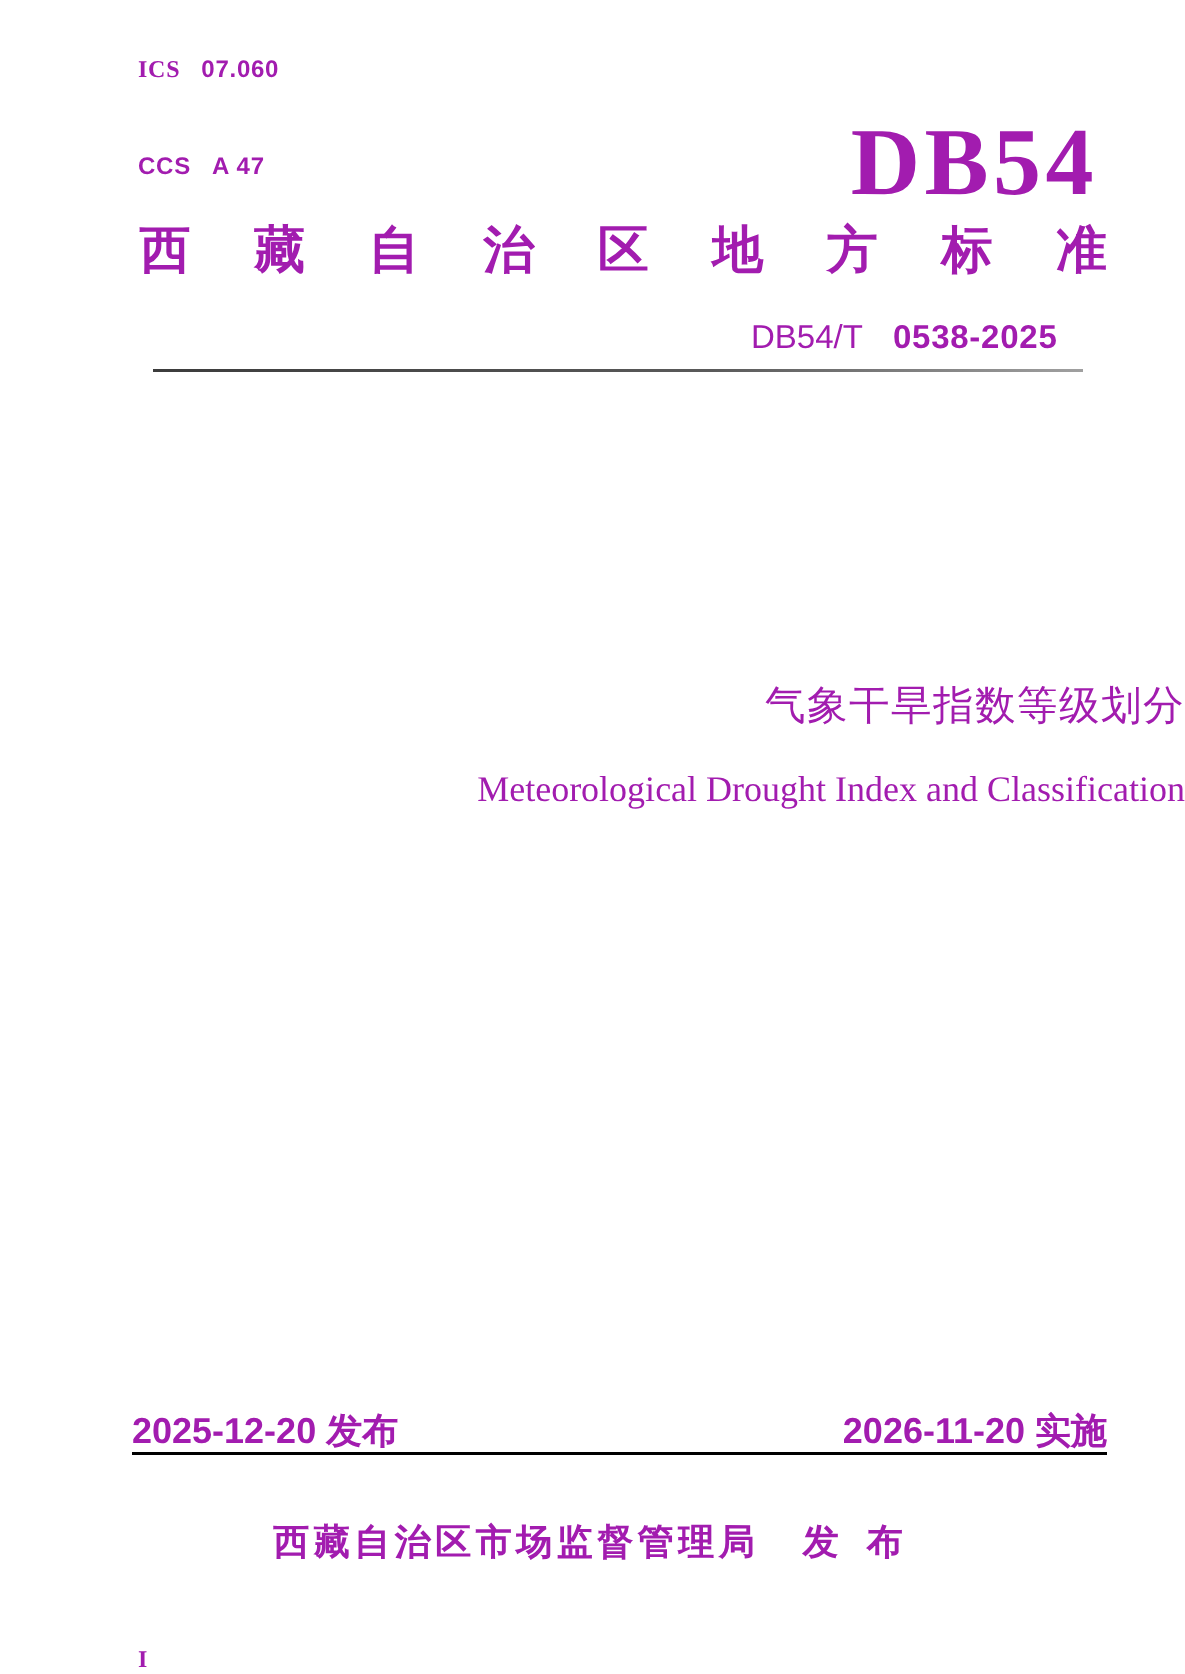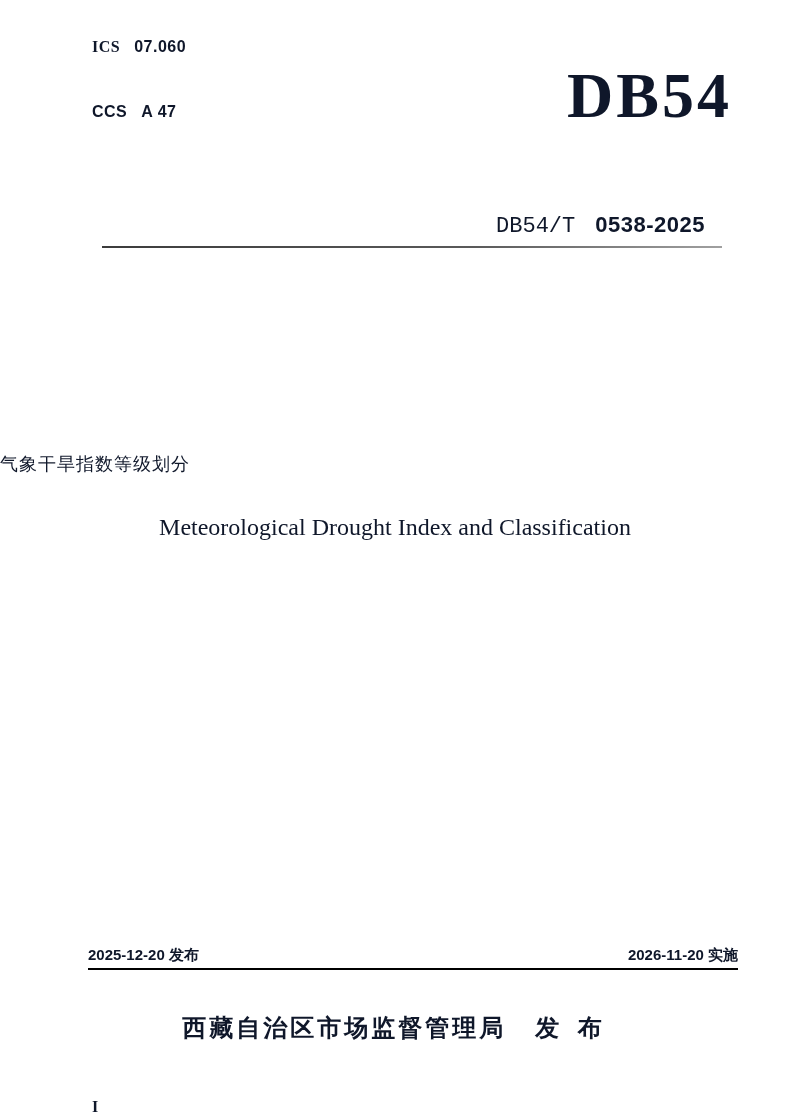--- a/index.html
+++ b/index.html
@@ -6,21 +6,21 @@
     margin: 0;
     padding: 0;
     background: #ffffff;
   }
   .page {
     position: relative;
     width: 790px;
     height: 1116px;
     background: #ffffff;
     overflow: hidden;
-    color: #0f172a;
+    color: #a21caf;
     font-family: "Liberation Serif", "DejaVu Serif", serif;
   }
 
   
   .meta-row {
     position: absolute;
     left: 92px;
     font-size: 16px;
     font-weight: 700;
     letter-spacing: 0.5px;
@@ -28,21 +28,21 @@
   }
   .meta-row.ics { top: 38px; }
   .meta-row.ccs { top: 59px; margin-top: 44px; }
   .meta-label { font-family: "Liberation Serif", "DejaVu Serif", serif; }
   .meta-row .meta-value { margin-left: 14px; font-family: "Liberation Sans", "DejaVu Sans", sans-serif; }
   .meta-row.ccs .meta-label { font-family: "Liberation Sans", "DejaVu Sans", sans-serif; }
 
   
   .logo {
     position: absolute;
-    top: 64px;
+    top: 76px;
     right: 58px;
     font-family: "Liberation Serif", "DejaVu Serif", serif;
     font-weight: 700;
     font-size: 64px;
     line-height: 64px;
     letter-spacing: 3px;
     white-space: nowrap;
   }
 
   
@@ -62,21 +62,21 @@
 
   
   .doc-code {
     position: absolute;
     top: 212px;
     right: 85px;
     font-size: 22px;
     line-height: 26px;
     white-space: nowrap;
   }
-  .doc-code .code-prefix { font-family: Liberation Mono, monospace; }
+  .doc-code .code-prefix { font-family: Liberation Sans, sans-serif; }
   .doc-code .code-number {
     font-family: "Liberation Sans", "DejaVu Sans", sans-serif;
     font-weight: 600;
     margin-left: 20px;
     letter-spacing: 0.5px;
   }
 
   .top-rule {
     position: absolute;
     left: 102px;
@@ -85,47 +85,47 @@
     height: 2px;
     background: linear-gradient(to right, #3c3c3c 0%, #5a5a5a 60%, #a0a0a0 100%);
   }
 
   
   .title-zh {
     position: absolute;
     left: 0;
     top: 452px;
     width: 790px;
-    text-align: left;
+    text-align: right;
     font-family: "Liberation Serif", "DejaVu Serif", serif;
-    font-size: 18px;
+    font-size: 27px;
     letter-spacing: 1px;
   }
   .title-en {
     position: absolute;
     left: 0;
     top: 514px;
     width: 790px;
-    text-align: center;
+    text-align: right;
     font-family: "Liberation Serif", "DejaVu Serif", serif;
     font-size: 24px;
   }
 
   
   .date-row {
     position: absolute;
     left: 88px;
     right: 52px;
     top: 944px;
     display: flex;
     justify-content: space-between;
     align-items: flex-end;
     font-family: "Liberation Sans", "DejaVu Sans", sans-serif;
     font-weight: 700;
-    font-size: 15px;
+    font-size: 24px;
     line-height: 21px;
     padding-bottom: 3px;
     border-bottom: 2px solid #000000;
     white-space: nowrap;
   }
 
   
   .publisher-row {
     position: absolute;
     left: 0;
@@ -158,20 +158,21 @@
   <div class="meta-row ics">
     <span class="meta-label">ICS</span><span class="meta-value">07.060</span>
   </div>
 
   <div class="meta-row ccs">
     <span class="meta-label">CCS</span><span class="meta-value">A 47</span>
   </div>
 
   <div class="logo">DB54</div>
 
+  <div class="std-name">西 藏 自 治 区 地 方 标 准</div>
 
   <div class="doc-code">
     <span class="code-prefix">DB54/T</span><span class="code-number">0538-2025</span>
   </div>
 
   <div class="top-rule"></div>
 
   <div class="title-zh">气象干旱指数等级划分</div>
 
   <div class="title-en">Meteorological Drought Index and Classification</div>

